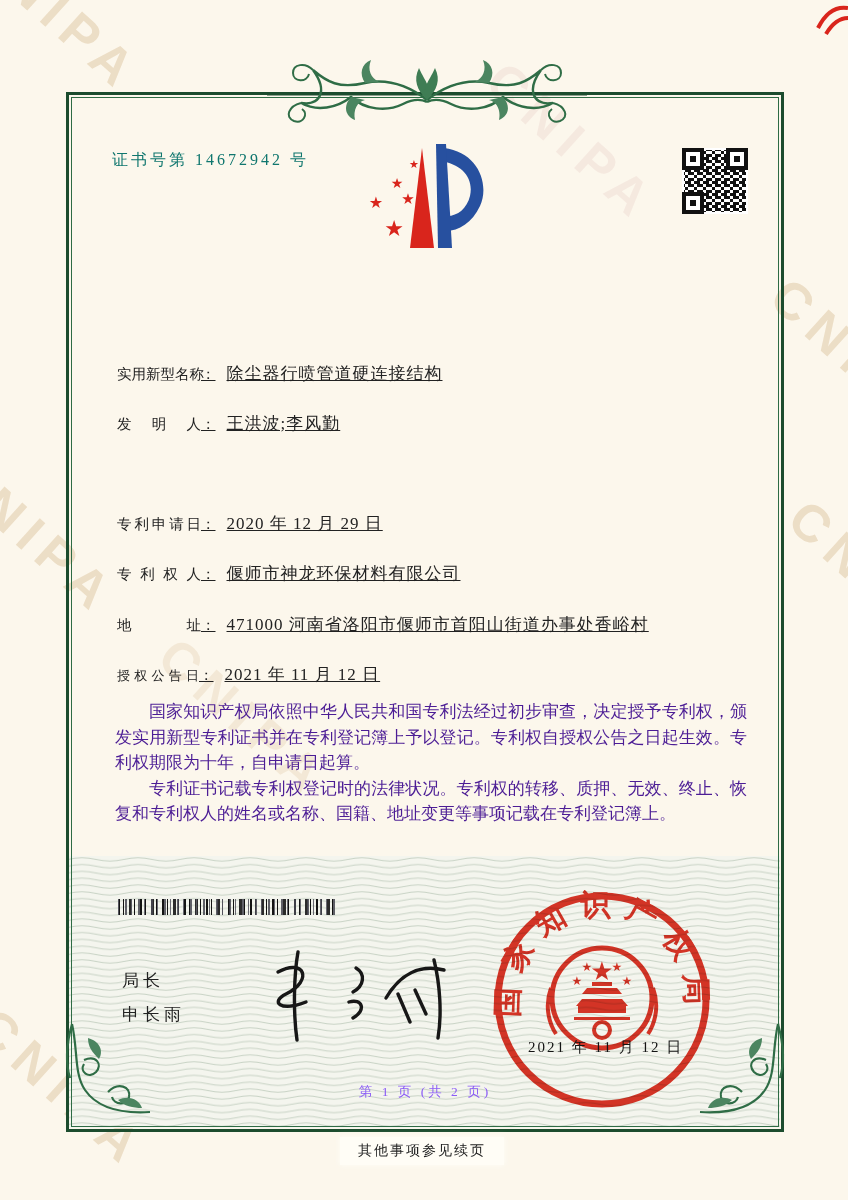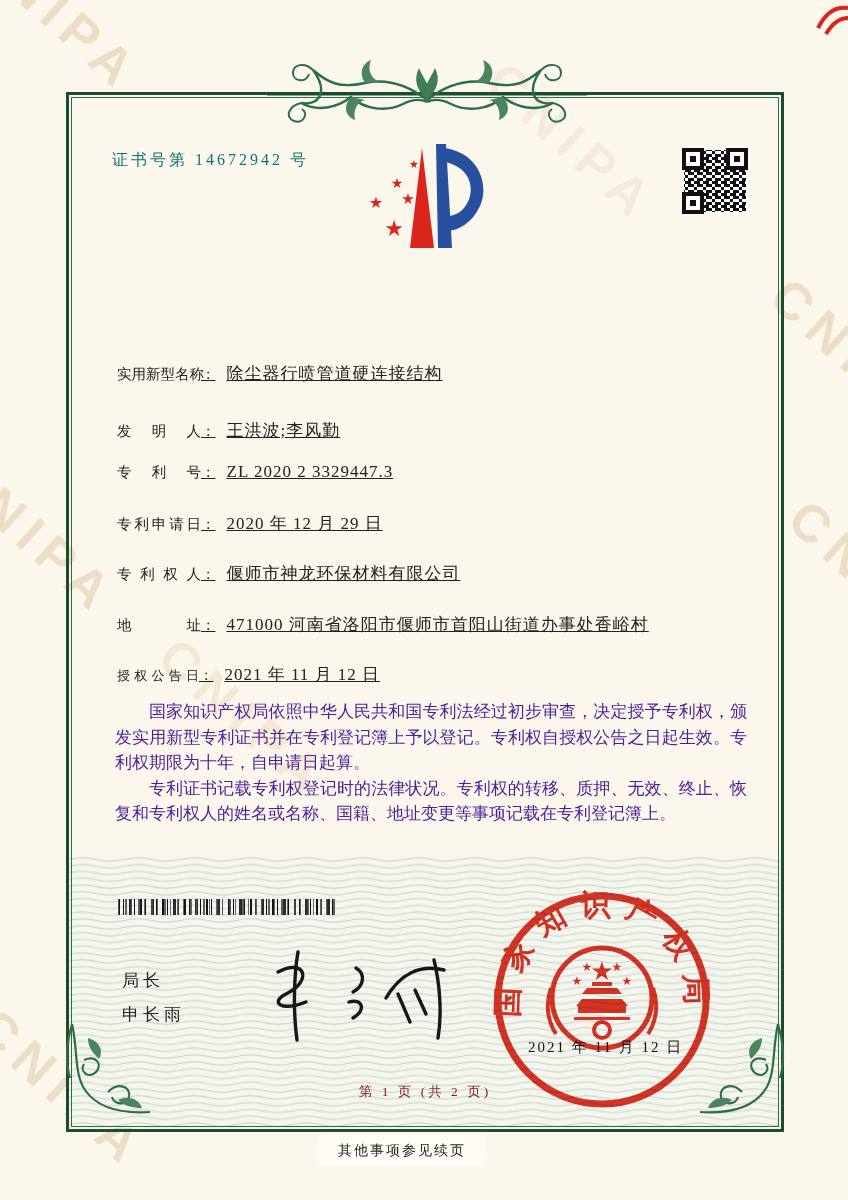--- a/index.html
+++ b/index.html
@@ -41,23 +41,23 @@
 
   .sig-title{left:122px;top:969px;font-family:Liberation Sans, sans-serif;
       font-size:17px;color:#222;letter-spacing:4px;z-index:3;}
   .sig-name{left:122px;top:1003px;font-family:Liberation Serif, serif;
       font-size:17px;color:#222;letter-spacing:4px;z-index:3;}
 
   .seal-wrap{left:492px;top:890px;width:220px;height:220px;z-index:4;mix-blend-mode:multiply;opacity:.95;}
   .seal-date{left:528px;top:1038px;font-size:15px;letter-spacing:2px;color:#141414;z-index:5;}
 
   .page-info{left:70px;top:1083px;width:710px;text-align:center;font-size:13.5px;
-      letter-spacing:3px;color:#7f1d1d;z-index:3;}
-
-  .note-box{left:320px;top:1137px;width:164px;height:28px;background:#fffdf6;
+      letter-spacing:3px;color:#8b5cf6;z-index:3;}
+
+  .note-box{left:340px;top:1137px;width:164px;height:28px;background:#fffdf6;
       box-shadow:0 0 6px rgba(255,255,250,.9);z-index:3;display:flex;align-items:center;justify-content:center;}
   .note-box span{font-size:14px;letter-spacing:2px;color:#222;}
 
   .waves{left:68px;top:856px;z-index:1;}
   .ornament{z-index:3;}
 </style>
 </head>
 <body>
 
 <div class="page">
@@ -166,25 +166,22 @@
       <rect x="2" y="46" width="18" height="18" fill="#fff"></rect>
         <rect x="2" y="46" width="18" height="18" fill="none" stroke="#111" stroke-width="4"></rect>
         <rect x="8" y="52" width="6" height="6" fill="#111"></rect>
     </g>
   </svg>
 
 
   <div class="abs frow" style="top:362px;">
     <span class="lbl">实用新型名称</span><span class="colon">：</span><span class="val">除尘器行喷管道硬连接结构</span>
   </div>
-  <div class="abs frow" style="top:412px;margin-top:7px;">
+  <div class="abs frow" style="top:412px;">
     <span class="lbl">发明人</span><span class="colon">：</span><span class="val">王洪波;李风勤</span>
-  </div>
-  <div class="abs frow" style="top:462px;">
-    <span class="lbl">专利号</span><span class="colon">：</span><span class="val">ZL 2020 2 3329447.3</span>
   </div>
   <div class="abs frow" style="top:512px;">
     <span class="lbl">专利申请日</span><span class="colon">：</span><span class="val">2020 年 12 月 29 日</span>
   </div>
   <div class="abs frow" style="top:562px;">
     <span class="lbl">专利权人</span><span class="colon">：</span><span class="val">偃师市神龙环保材料有限公司</span>
   </div>
   <div class="abs frow" style="top:613px;">
     <span class="lbl">地址</span><span class="colon">：</span><span class="val">471000 河南省洛阳市偃师市首阳山街道办事处香峪村</span>
   </div>

